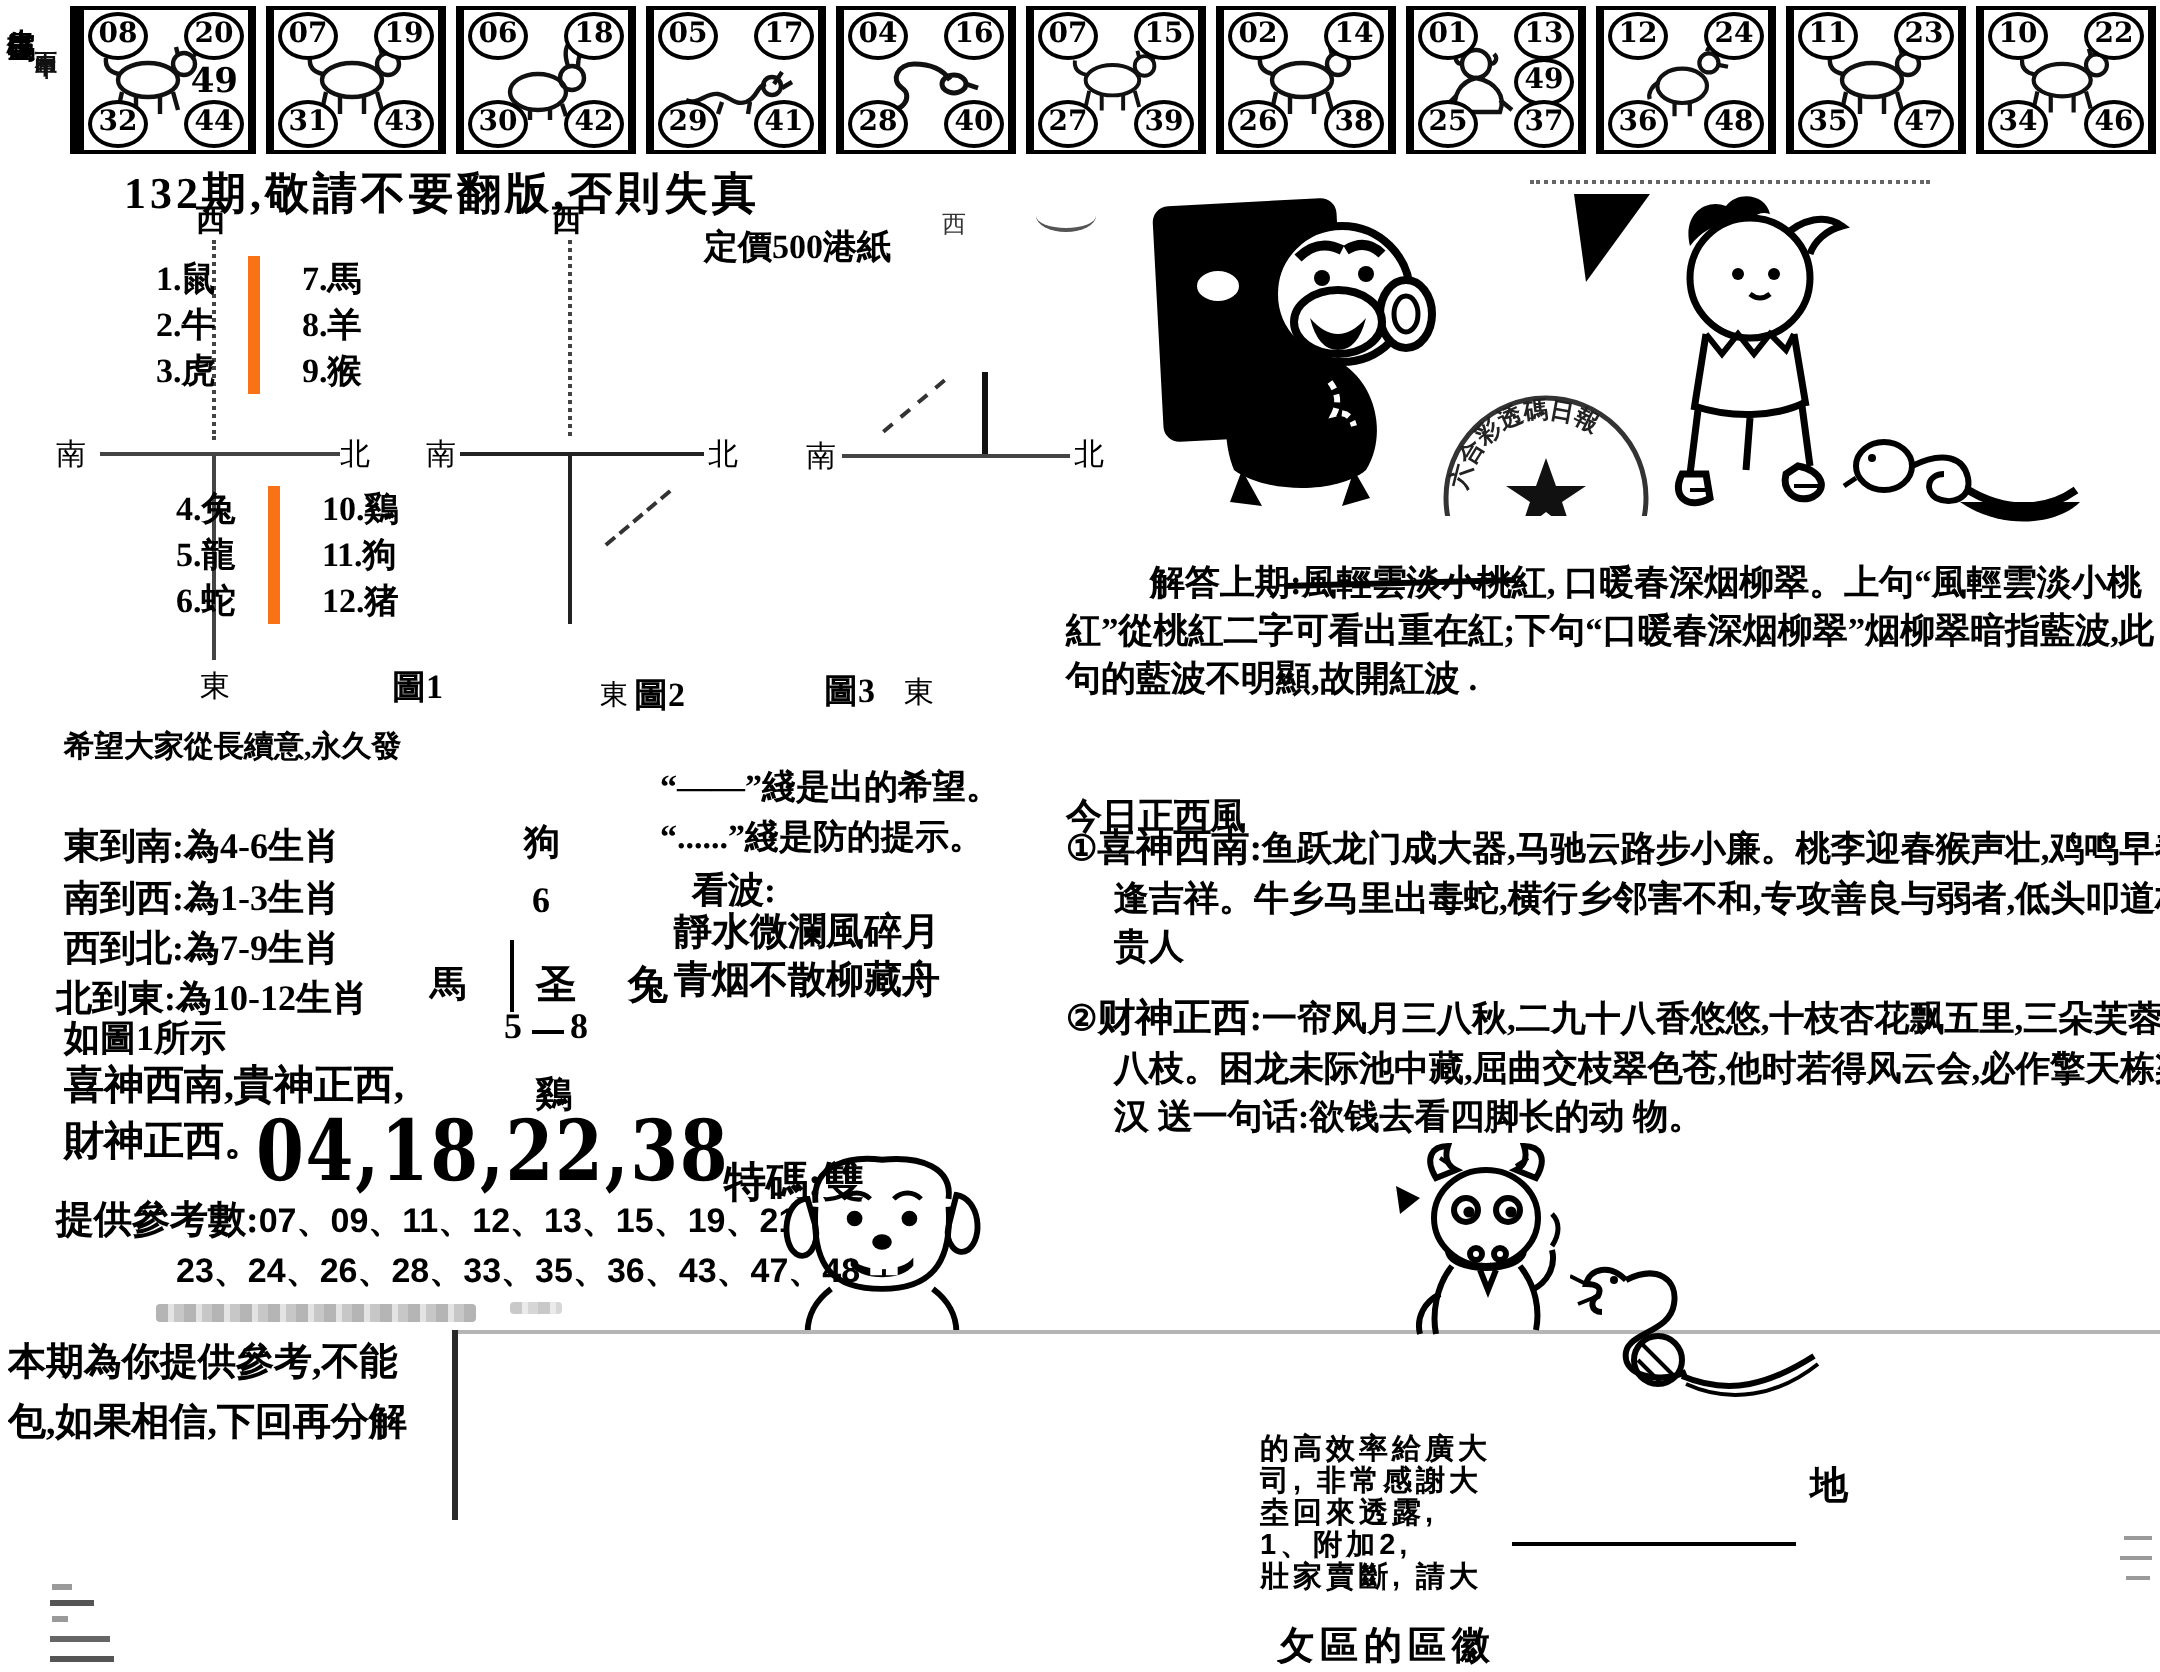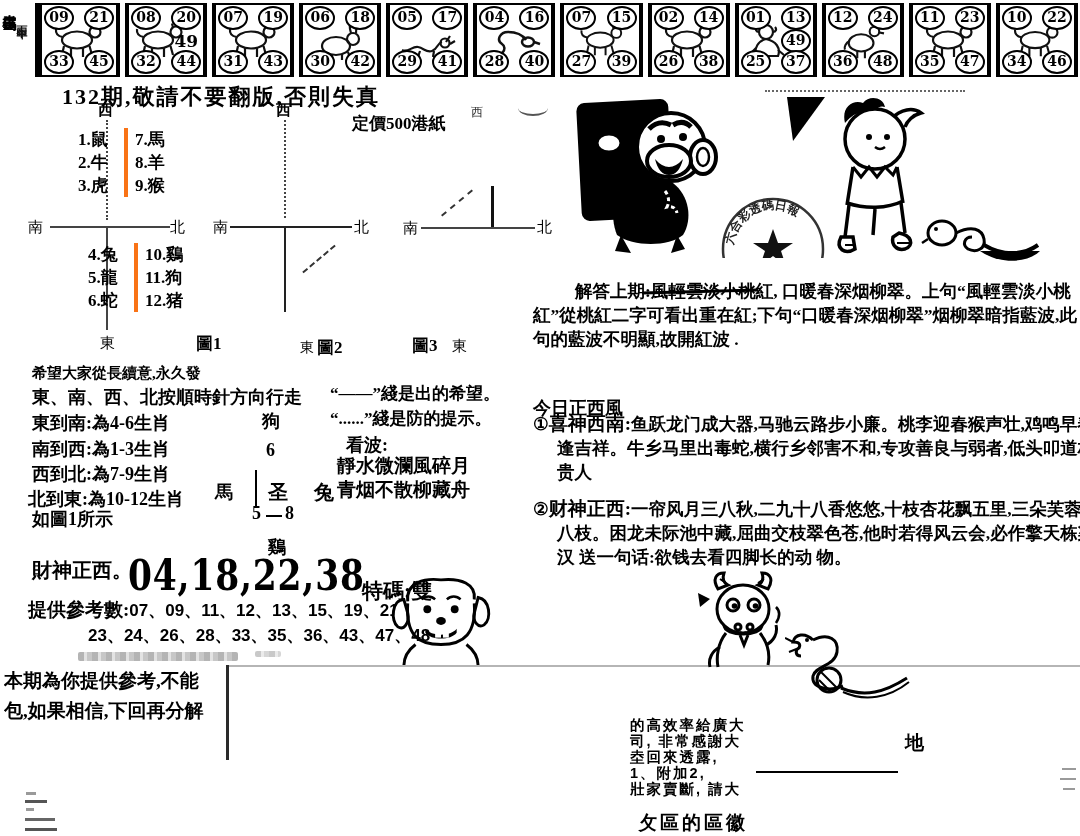--- a/index.html
+++ b/index.html
@@ -24,21 +24,21 @@
   
   .b{font-weight:bold;}
   .sans{font-family:"Liberation Sans","DejaVu Sans",sans-serif;}
   .line{position:absolute;background:#444;}
   .dotv{position:absolute;border-left:2px dotted #444;}
   .dashdiag{position:absolute;border-top:2px dashed #333;}
   .para{position:absolute;font-weight:700;line-height:24px;text-align:left;}
   .pairs{position:absolute;font:700 17px "Liberation Serif",serif;line-height:23px;}
   .pairs .row{display:flex;margin-left:16px;}
   .pairs .c1{width:46px;}
-  .pairs .c2{border-left:4px solid #f97316;padding-left:7px;}
+  .pairs .c2{border-left:6px solid #f97316;padding-left:21px;}
   .smudge{position:absolute;background:repeating-linear-gradient(90deg,#777 0 6px,#ccc 6px 9px,#999 9px 14px);
           opacity:.55;border-radius:2px;}
   .artifact{position:absolute;background:#9a9a9a;}
 </style>
 </head>
 <body>
 
 <svg width="0" height="0" style="position:absolute" aria-hidden="true">
   <defs>
     <g id="sym-quad" fill="none" stroke="#111" stroke-width="2.2">
@@ -83,29 +83,20 @@
 
 <div class="page">
 
   <div class="vhead">
     <span class="main">生肖靈碼</span>
     <span class="year">丙申年</span>
   </div>
 
   <div class="strip">
 
-    <div class="zbox">
-      <span class="num tl">09</span>
-      <span class="num tr">21</span>
-      <svg class="animal-svg" width="56" height="42" viewBox="0 0 56 42">
-          <use href="#sym-quad"></use>
-        </svg>
-      <span class="num bl">33</span>
-      <span class="num br">45</span>
-    </div>
 
     <div class="zbox">
       <span class="num tl">08</span>
       <span class="num tr">20</span>
       <span class="extra-plain">49</span>
       <svg class="animal-svg" style="left:42%" width="56" height="42" viewBox="0 0 56 42">
           <use href="#sym-quad"></use>
         </svg>
       <span class="num bl">32</span>
       <span class="num br">44</span>
@@ -343,21 +334,20 @@
 
   <p class="para" style="left:533px;top:412px;width:550px;font-size:17.5px;margin:0;padding-left:24px;text-indent:-24px;">
     <span>①</span><b style="font-size:19px;">喜神西南:</b><span>鱼跃龙门成大器,马驰云路步小廉。桃李迎春猴声壮,鸡鸣早春逢吉祥。牛乡马里出毒蛇,横行乡邻害不和,专攻善良与弱者,低头叩道权贵人</span>
   </p>
 
   <p class="para" style="left:533px;top:497px;width:550px;font-size:17.5px;margin:0;padding-left:24px;text-indent:-24px;">
     <span>②</span><b style="font-size:19px;">财神正西:</b><span>一帘风月三八秋,二九十八香悠悠,十枝杏花飘五里,三朵芙蓉四八枝。困龙未际池中藏,屈曲交枝翠色苍,他时若得风云会,必作擎天栋梁汉 送一句话:欲钱去看四脚长的动 物。</span>
   </p>
 
   <div class="abs b" style="left:32px;top:364px;font-size:15px;">希望大家從長續意,永久發</div>
-  <div class="abs b" style="left:32px;top:385px;font-size:18px;">東、南、西、北按順時針方向行走</div>
   <div class="abs b" style="left:330px;top:382px;font-size:17px;">“——”綫是出的希望。</div>
   <div class="abs b" style="left:330px;top:407px;font-size:17px;">“......”綫是防的提示。</div>
 
   <div class="abs b" style="left:32px;top:411px;font-size:18px;">東到南:為4-6生肖</div>
   <div class="abs b" style="left:32px;top:437px;font-size:18px;">南到西:為1-3生肖</div>
   <div class="abs b" style="left:32px;top:462px;font-size:18px;">西到北:為7-9生肖</div>
   <div class="abs b" style="left:28px;top:487px;font-size:18px;">北到東:為10-12生肖</div>
 
   <div class="abs b" style="left:262px;top:409px;font-size:18px;">狗</div>
   <div class="abs b" style="left:266px;top:440px;font-size:18px;">6</div>
@@ -368,20 +358,21 @@
 
   <div class="abs b" style="left:346px;top:433px;font-size:18px;">看波:</div>
   <div class="abs b" style="left:337px;top:453px;font-size:19px;">靜水微瀾風碎月</div>
   <div class="abs b" style="left:337px;top:477px;font-size:19px;">青烟不散柳藏舟</div>
 
   <div class="abs b" style="left:32px;top:507px;font-size:18px;">如圖1所示</div>
   <div class="abs b" style="left:252px;top:503px;font-size:18px;">5</div>
   <div class="line" style="left:266px;top:515px;width:16px;height:2px;background:#000;"></div>
   <div class="abs b" style="left:285px;top:503px;font-size:18px;">8</div>
 
+  <div class="abs b" style="left:32px;top:529px;font-size:20px;">喜神西南,貴神正西,</div>
   <div class="abs b" style="left:268px;top:535px;font-size:18px;">鷄</div>
   <div class="abs b" style="left:32px;top:557px;font-size:20px;">財神正西。</div>
 
   <div class="abs" style="left:128px;top:551px;font:900 42px 'DejaVu Serif',serif;transform:scaleX(.82);transform-origin:left;letter-spacing:1px;">04,18,22,38</div>
   <div class="abs b" style="left:362px;top:553px;font-size:21px;margin-top:24px;">特碼:雙</div>
 
   <div class="abs" style="left:28px;top:597px;">
     <span class="b" style="font-size:19px;">提供參考數:</span><span class="b sans" style="font-size:17px;">07、09、11、12、13、15、19、21、</span>
   </div>
   <div class="abs b sans" style="left:88px;top:624px;font-size:17px;">23、24、26、28、33、35、36、43、47、48</div>

